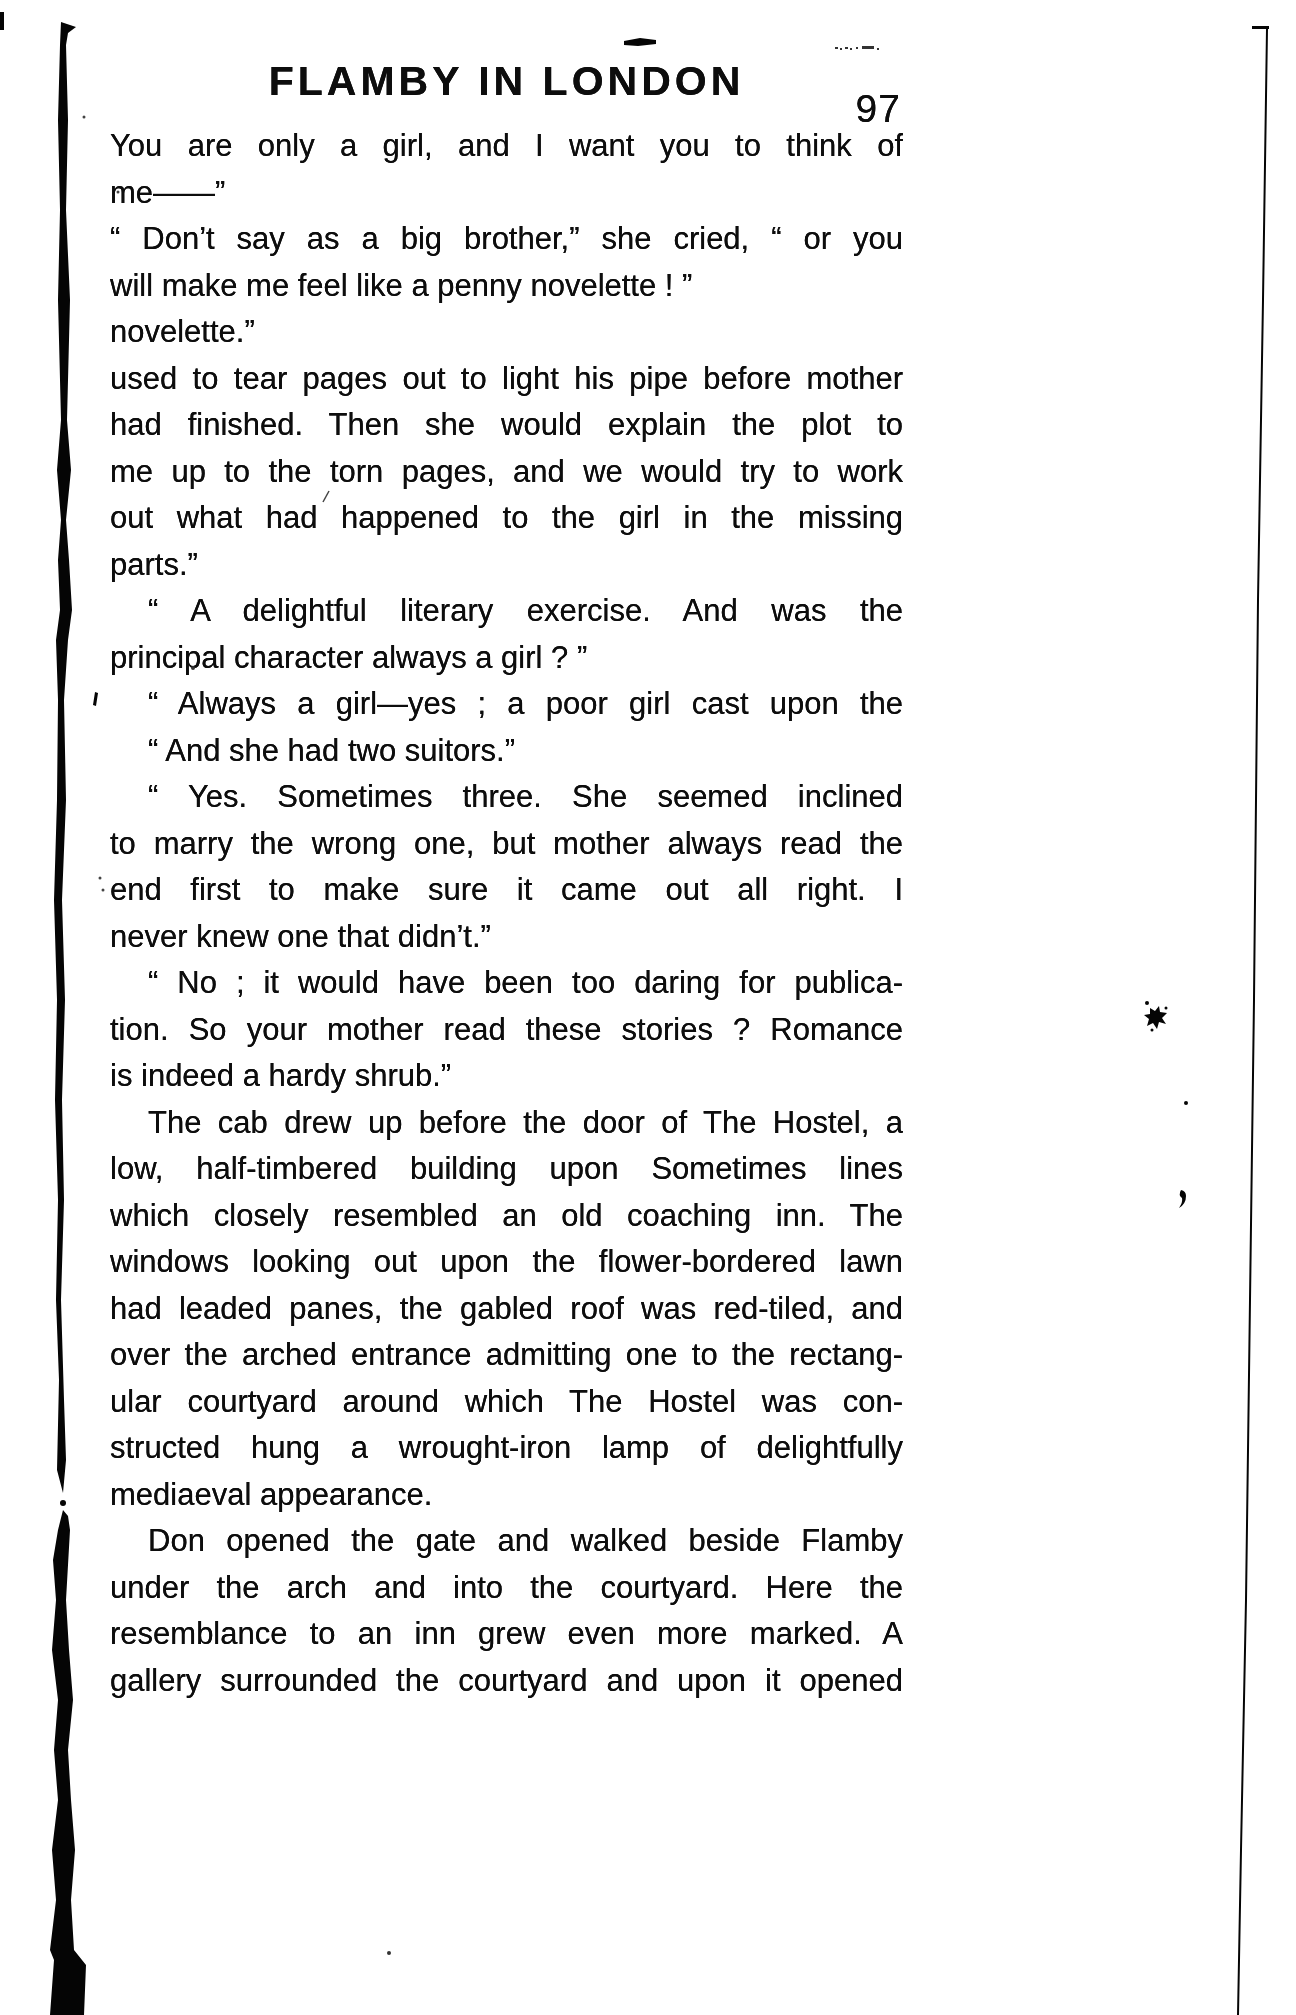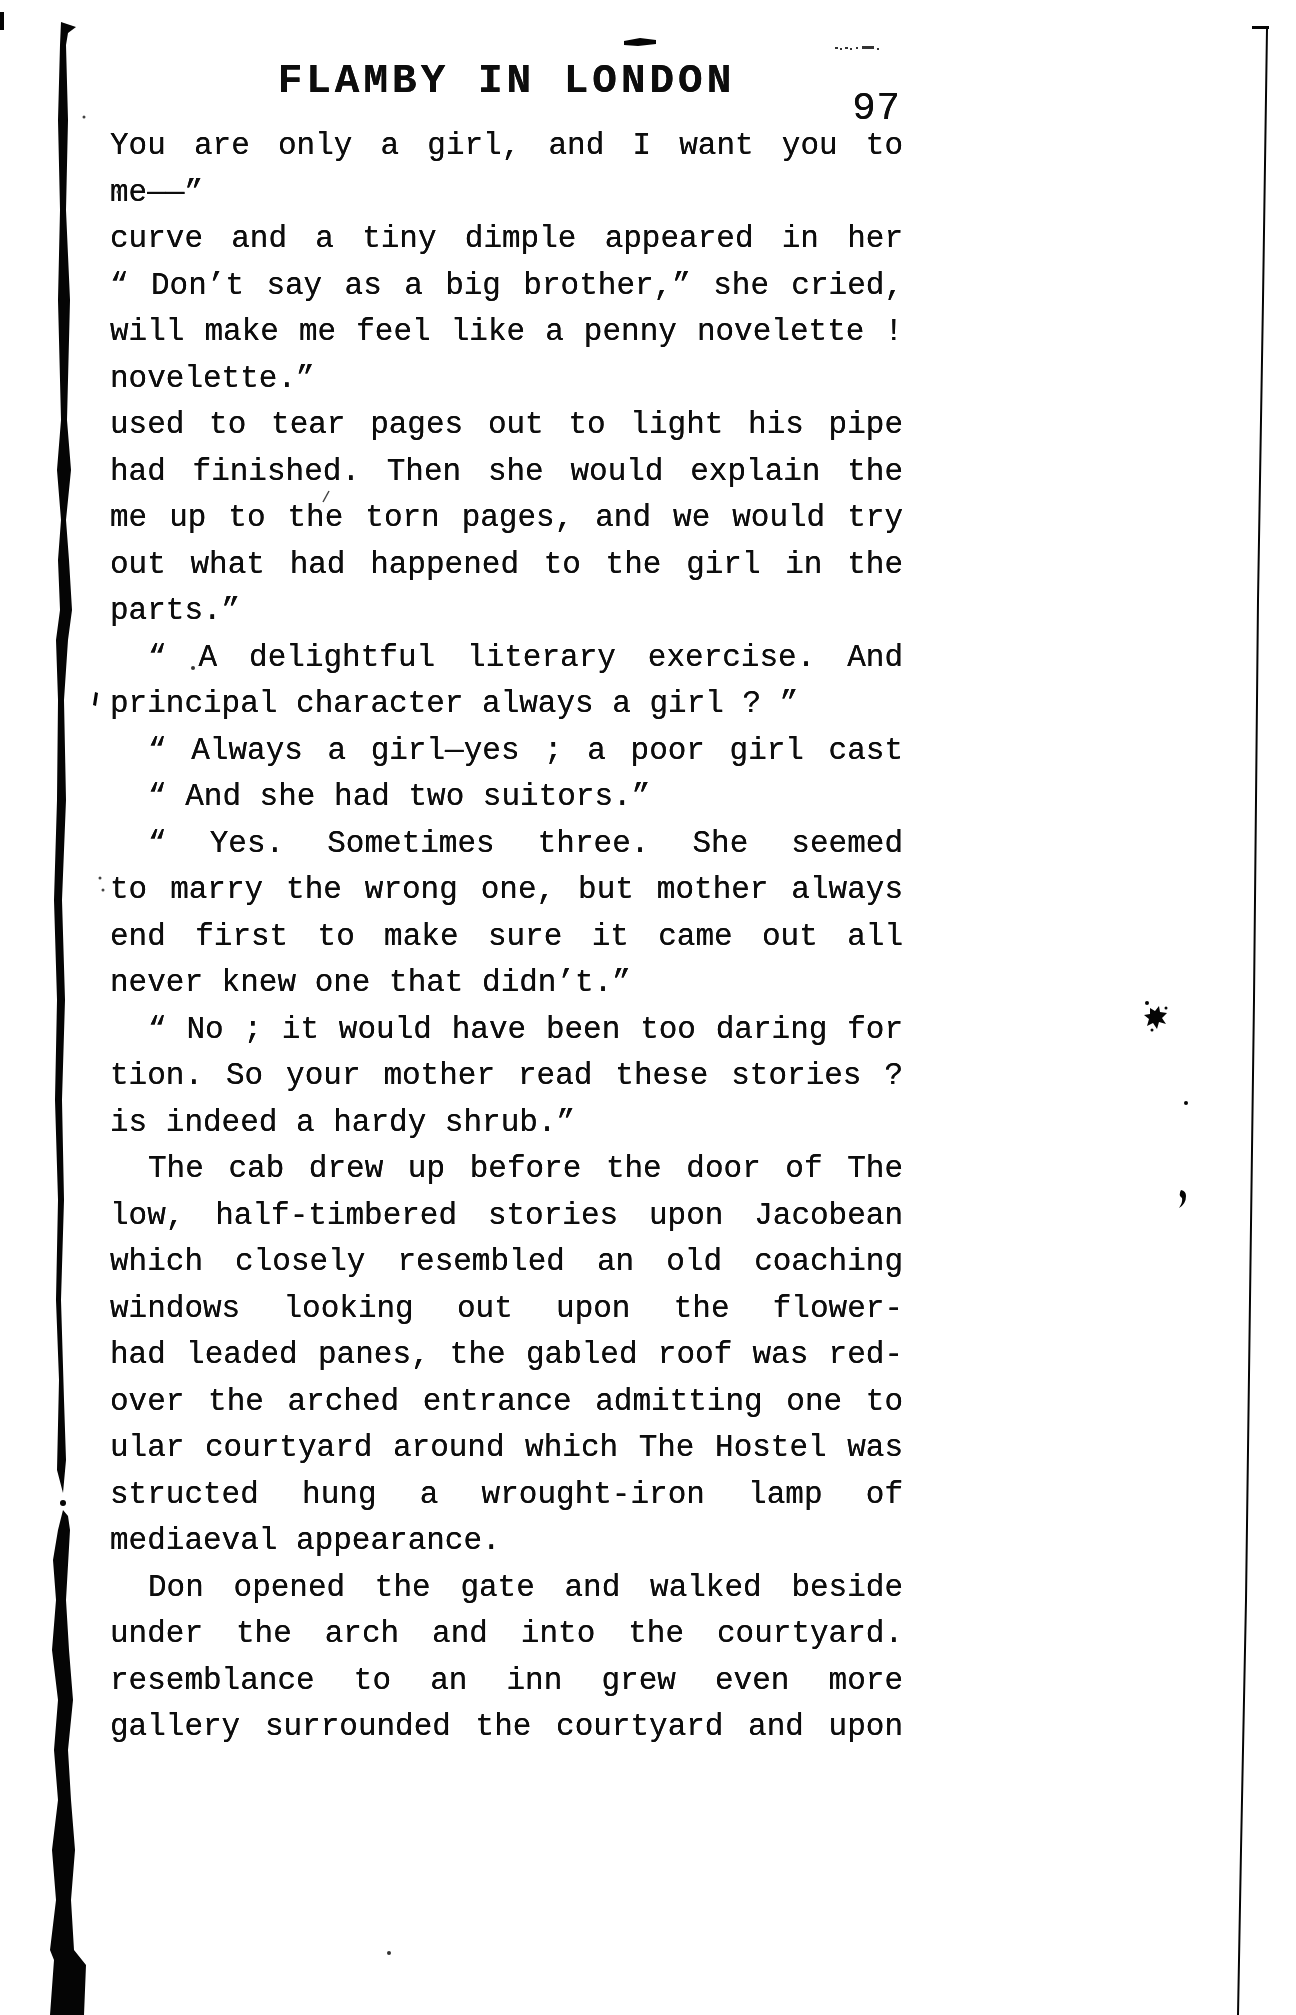--- a/index.html
+++ b/index.html
@@ -1,21 +1,21 @@
 <!DOCTYPE html>
 <html style="--ink: #0d0d0d; --paper: #ffffff;"><head>
 <meta charset="utf-8">
 <style>
   html,body{margin:0;padding:0;background:#e8e8e8;}
   .page{
     position:relative;
     width:1296px;height:2015px;
     background:var(--paper,#ffffff);
     color:var(--ink,#0d0d0d);
-    font-family:Liberation Mono, monospace;
+    font-family:Liberation Sans, sans-serif;
     overflow:hidden;
     margin:0 auto;
   }
   .header{position:absolute;left:110px;top:56px;width:793px;height:70px;}
   .title{
     text-align:center;font-weight:bold;font-size:41px;letter-spacing:4px;
     line-height:50px;white-space:nowrap;
     text-shadow:0 0 .6px currentColor;
   }
   .pagenum{
@@ -40,42 +40,41 @@
 <div class="page">
 
   <div class="header">
     <div class="title">FLAMBY IN LONDON</div>
     <div class="pagenum">97</div>
   </div>
 
   <div class="body">
       <div class="l">You are only a girl, and I want you to think of</div>
       <div class="l end">me——”</div>
-      <div class="l">curve and a tiny dimple appeared in her cheek.</div>
       <div class="l">“ Don’t say as a big brother,” she cried, “ or you</div>
       <div class="l end">will make me feel like a penny novelette ! ”</div>
       <div class="l end">novelette.”</div>
       <div class="l">used to tear pages out to light his pipe before mother</div>
       <div class="l">had finished. Then she would explain the plot to</div>
       <div class="l">me up to the torn pages, and we would try to work</div>
       <div class="l">out what had happened to the girl in the missing</div>
       <div class="l end">parts.”</div>
       <div class="l ind">“ A delightful literary exercise. And was the</div>
       <div class="l end">principal character always a girl ? ”</div>
       <div class="l ind">“ Always a girl—yes ; a poor girl cast upon the</div>
       <div class="l ind end">“ And she had two suitors.”</div>
       <div class="l ind">“ Yes. Sometimes three. She seemed inclined</div>
       <div class="l">to marry the wrong one, but mother always read the</div>
       <div class="l">end first to make sure it came out all right. I</div>
       <div class="l end">never knew one that didn’t.”</div>
       <div class="l ind">“ No ; it would have been too daring for publica-</div>
       <div class="l">tion. So your mother read these stories ? Romance</div>
       <div class="l end">is indeed a hardy shrub.”</div>
       <div class="l ind">The cab drew up before the door of The Hostel, a</div>
-      <div class="l">low, half-timbered stories upon Jacobean lines</div>
+      <div class="l">low, half-timbered building upon Sometimes lines</div>
       <div class="l">which closely resembled an old coaching inn. The</div>
       <div class="l">windows looking out upon the flower-bordered lawn</div>
       <div class="l">had leaded panes, the gabled roof was red-tiled, and</div>
       <div class="l">over the arched entrance admitting one to the rectang-</div>
       <div class="l">ular courtyard around which The Hostel was con-</div>
       <div class="l">structed hung a wrought-iron lamp of delightfully</div>
       <div class="l end">mediaeval appearance.</div>
       <div class="l ind">Don opened the gate and walked beside Flamby</div>
       <div class="l">under the arch and into the courtyard. Here the</div>
       <div class="l">resemblance to an inn grew even more marked. A</div>

